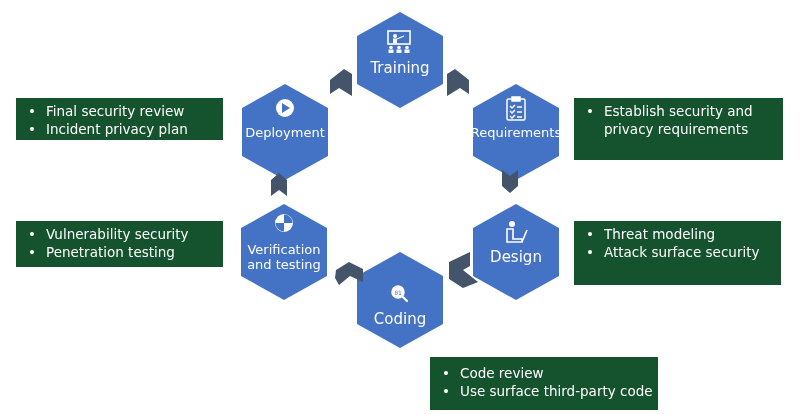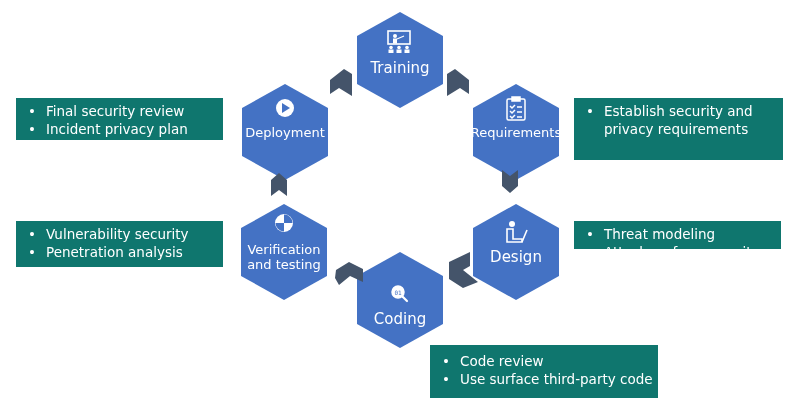--- a/index.html
+++ b/index.html
@@ -1,21 +1,21 @@
 <!DOCTYPE html>
 <html><head>
 <meta charset="utf-8">
 <style>
   html, body { margin:0; padding:0; background:#ffffff; }
   body { width:800px; height:415px; position:relative; overflow:hidden;
          font-family:"DejaVu Sans", "Liberation Sans", sans-serif; }
   #diagram { position:absolute; left:0; top:0; width:800px; height:415px; }
   .hex-label { fill:#ffffff; font-family:"DejaVu Sans", sans-serif; font-size:13px; text-anchor:middle; }
   .hex-label.big { font-size:15px; }
-  .note { position:absolute; background:#0f766e; color:#ffffff;
+  .note { position:absolute; background:#14532d; color:#ffffff;
           font-family:"DejaVu Sans", sans-serif; font-size:13.5px; line-height:18px;
           padding:4px 10px 5px 10px; box-sizing:border-box; }
   .note ul { margin:0; padding:0; list-style:none; }
   .note li { position:relative; padding-left:20px; white-space:nowrap; }
   .note li::before { content:"\2022"; position:absolute; left:2px; top:0; }
 </style>
 </head>
 <body>
 
 <svg id="diagram" viewBox="0 0 800 415" xmlns="http://www.w3.org/2000/svg">
@@ -106,32 +106,32 @@
 <div class="note" style="left:574px; top:98px; width:209px; height:62px;">
   <ul>
     <li>Establish security and</li>
     <li style="list-style:none;" class="no-bullet">privacy requirements</li>
   </ul>
 </div>
 
 <div class="note" style="left:16px; top:221px; width:207px; height:46px;">
   <ul>
     <li>Vulnerability security</li>
-    <li>Penetration analysis</li>
+    <li>Penetration testing</li>
   </ul>
 </div>
 
-<div class="note" style="left:574px; top:221px; width:207px; height:28px;">
+<div class="note" style="left:574px; top:221px; width:207px; height:64px;">
   <ul>
     <li>Threat modeling</li>
     <li>Attack surface security</li>
   </ul>
 </div>
 
-<div class="note" style="left:430px; top:345px; width:228px; height:53px; padding-top:7px;">
+<div class="note" style="left:430px; top:357px; width:228px; height:53px; padding-top:7px;">
   <ul>
     <li>Code review</li>
     <li>Use surface third-party code</li>
   </ul>
 </div>
 
 <style>
   .note li.no-bullet::before { content:""; }
 </style>
 

